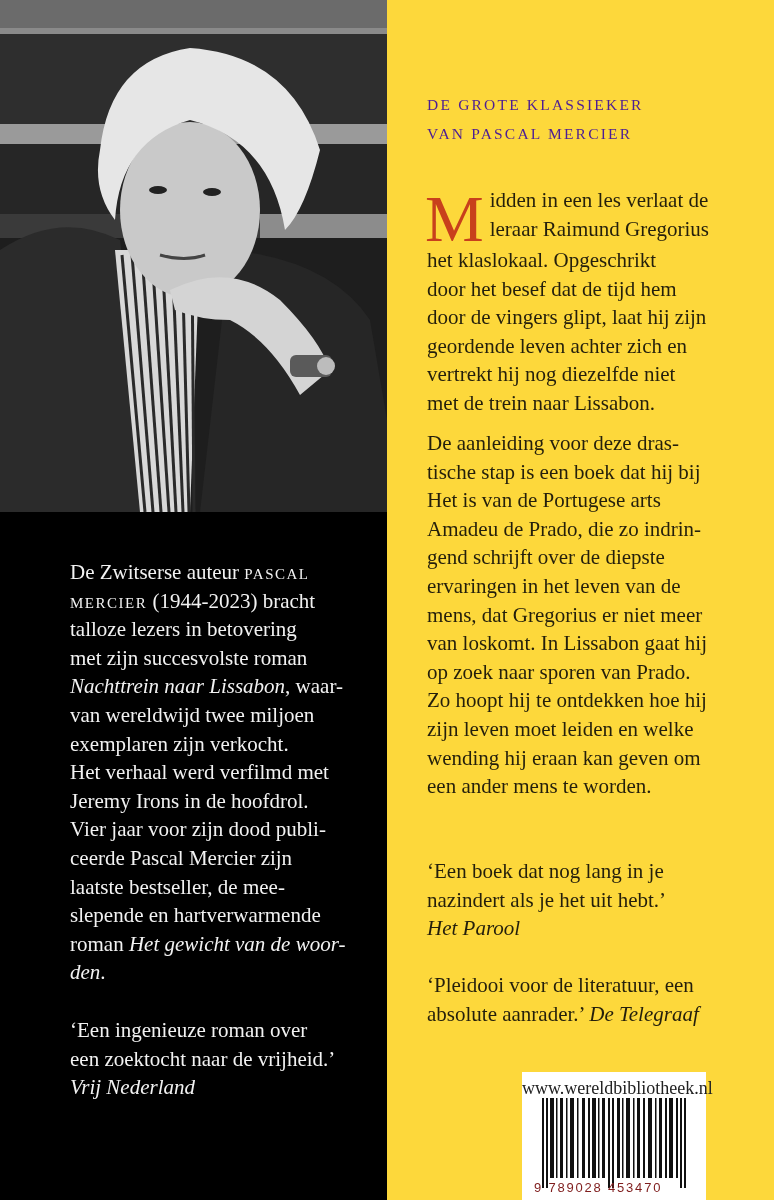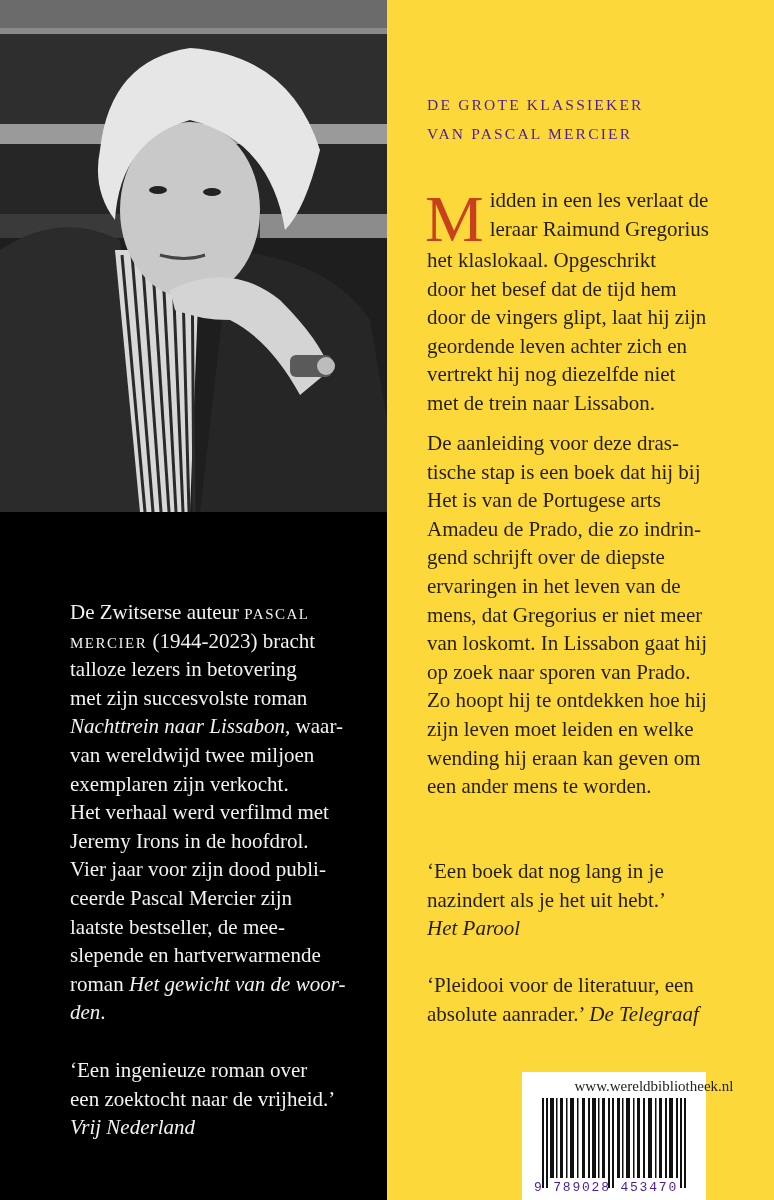--- a/index.html
+++ b/index.html
@@ -28,40 +28,40 @@
     font-size: 15.5px; letter-spacing: 2.2px; line-height: 29px;
     color: #4c1d95;
     text-transform: uppercase;
   }
   .body-text {
     font-family: "Liberation Serif", serif;
     font-size: 21px; line-height: 28.6px;
     color: #241f0c;
   }
   .right-col { position: absolute; left: 427px; width: 330px; }
-  .left-col { position: absolute; left: 70px; width: 310px; color: #f2f2f2; margin-top: 40px; }
+  .left-col { position: absolute; left: 70px; width: 310px; color: #f2f2f2; }
   .line { display: block; white-space: nowrap; }
   .dropcap {
     float: left; font-size: 66px; line-height: 54px; color: #c8401c;
     margin: 6px 6px 0 -2px; font-family: "Liberation Serif", serif;
   }
   .smallcaps { font-variant: small-caps; letter-spacing: 1.5px; text-transform: lowercase; }
   .it { font-style: italic; }
   .barcode-box {
     position: absolute; left: 522px; top: 1072px; width: 184px; height: 128px;
     background: #fff;
   }
   .barcode-url {
     position: absolute; left: 0; top: 6px; width: 184px; text-align: center;
-    font-family: "Liberation Serif", serif; font-size: 15px; color: #222; padding-left: 40px;
+    font-family: "Liberation Serif", serif; font-size: 18px; color: #222;
   }
   .bars { position: absolute; left: 20px; top: 1098px; }
   .barcode-digits {
-    position: absolute; left: 12px; top: 1180px; font-family: Liberation Mono, monospace;
-    font-size: 13px; color: #4c1d95; letter-spacing: 1.8px;
+    position: absolute; left: 12px; top: 1180px; font-family: Liberation Sans, sans-serif;
+    font-size: 13px; color: #7f1d1d; letter-spacing: 1.8px;
   }
 </style>
 </head>
 <body>
 
 <div class="left-panel"></div>
 
 <div class="photo">
   <svg width="387" height="512" viewBox="0 0 387 512">
     <rect x="0" y="0" width="387" height="512" fill="#3a3a3a"></rect>

